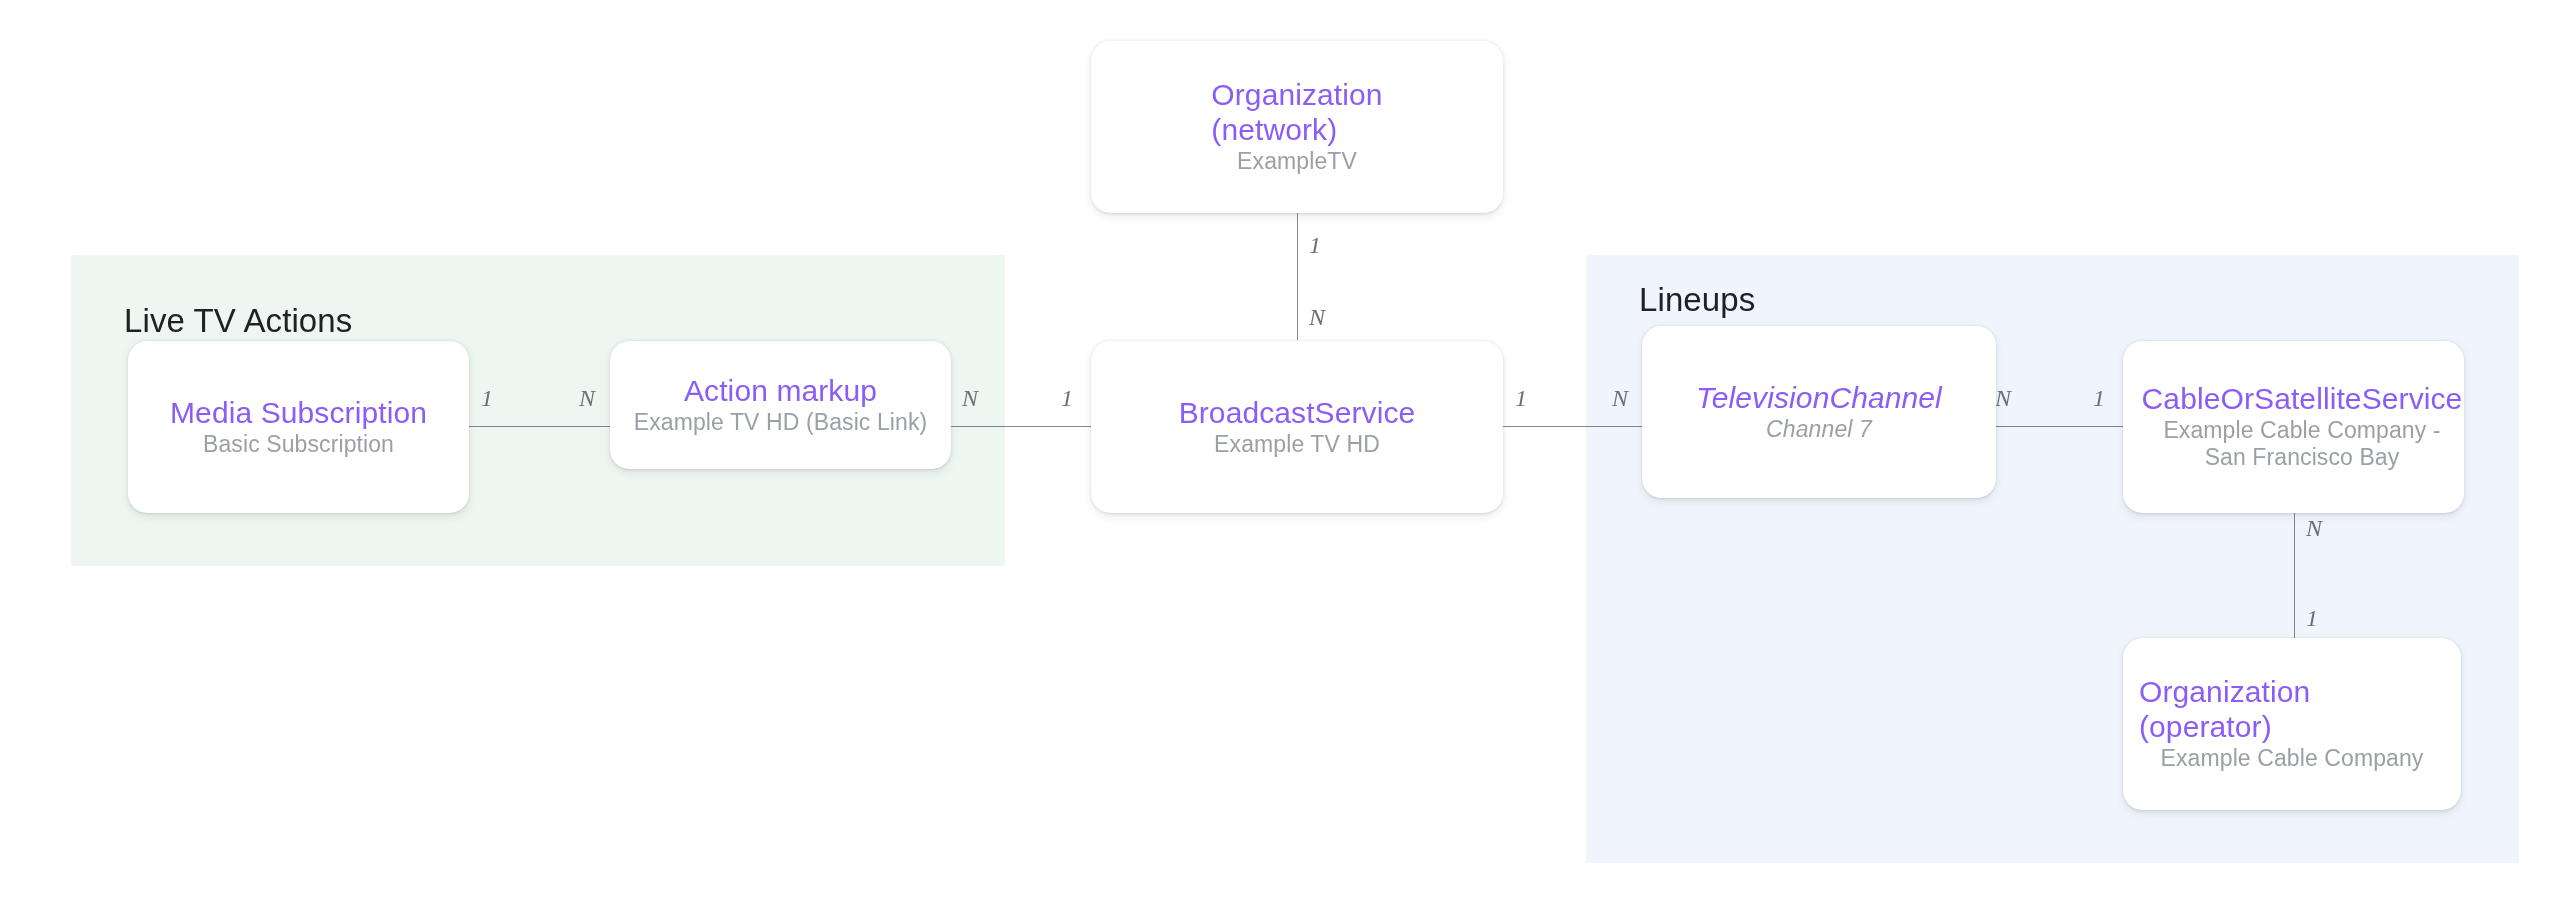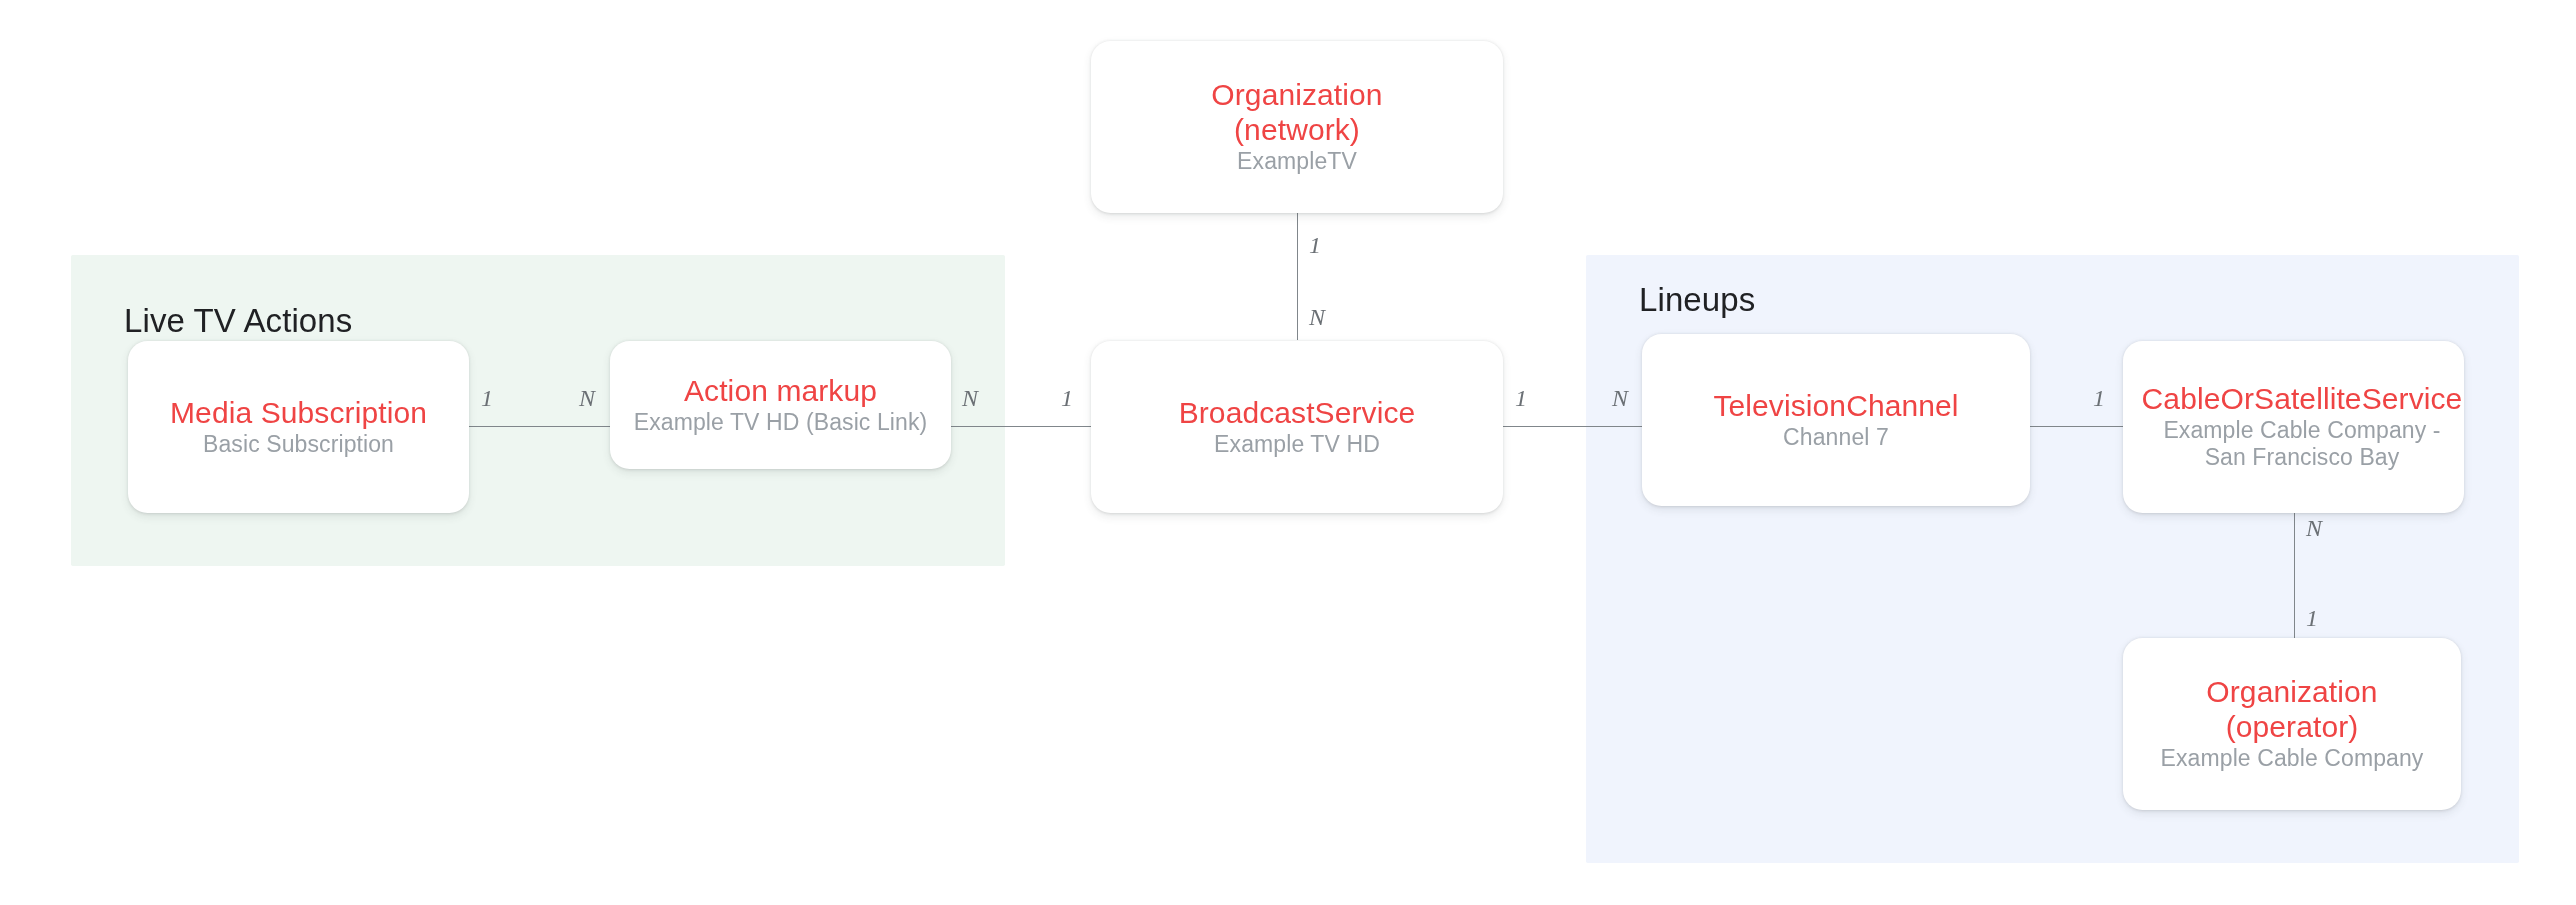--- a/index.html
+++ b/index.html
@@ -46,22 +46,21 @@
     flex-direction: column;
     align-items: center;
     justify-content: center;
     box-sizing: border-box;
     padding: 8.8px 16px;
     z-index: 5;
   }
   .node-title {
     font-size: 30px;
     line-height: 1.16;
-    color: #ef4444;
-    text-align: center;
+    color: #8b5cf6;
     font-weight: 400;
     letter-spacing: 0.1px;
     white-space: pre-line;
   }
   .node-sub {
     font-size: 23px;
     line-height: 1.2;
     color: #9aa0a6;
     text-align: center;
     font-weight: 400;
@@ -129,21 +128,21 @@
       <div class="node-sub">Basic Subscription</div>
     </div>
     <div class="node" style="left: 610px; top: 341px; width: 341px; height: 128px;">
       <div class="node-title">Action markup</div>
       <div class="node-sub">Example TV HD (Basic Link)</div>
     </div>
     <div class="node" style="left: 1091px; top: 341px; width: 412px; height: 172px;">
       <div class="node-title">BroadcastService</div>
       <div class="node-sub">Example TV HD</div>
     </div>
-    <div class="node" style="left: 1642px; top: 334px; width: 388px; height: 172px;">
+    <div class="node" style="left: 1642px; top: 326px; width: 354px; height: 172px; font-style: italic;">
       <div class="node-title">TelevisionChannel</div>
       <div class="node-sub">Channel 7</div>
     </div>
     <div class="node" style="left: 2123px; top: 341px; width: 341px; height: 172px; padding-left: 33px;">
       <div class="node-title">CableOrSatelliteService</div>
       <div class="node-sub">Example Cable Company -
 San Francisco Bay</div>
     </div>
     <div class="node" style="left: 2123px; top: 638px; width: 338px; height: 172px;">
       <div class="node-title">Organization (operator)</div>

